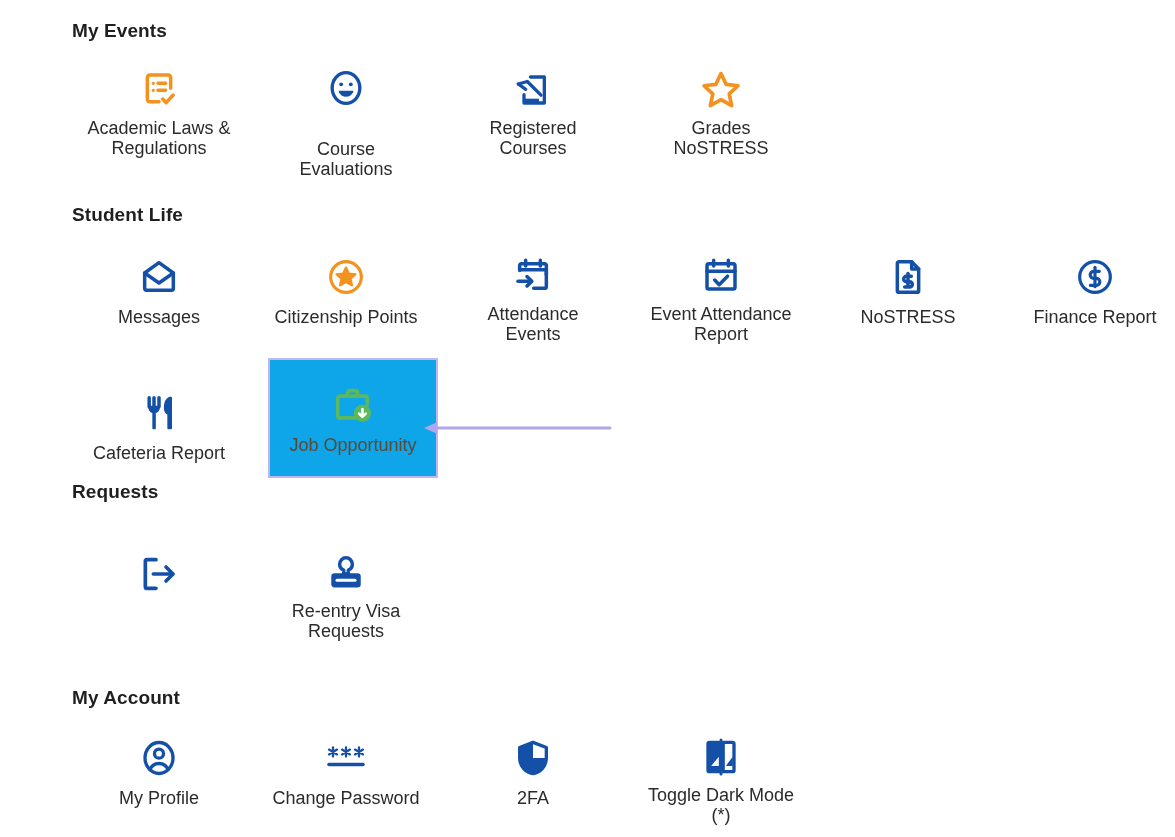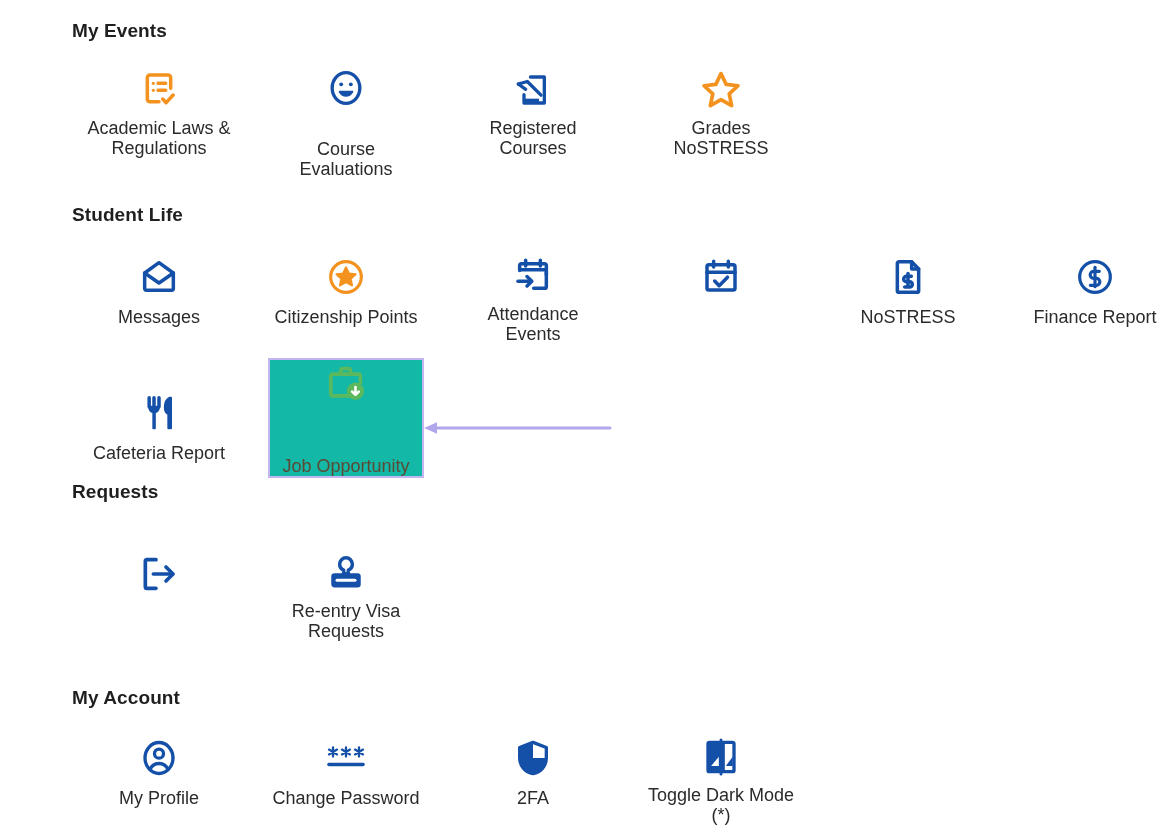--- a/index.html
+++ b/index.html
@@ -55,25 +55,25 @@
   .tile .tile-label {
     font-size: 18px;
     line-height: 20px;
     color: #2b2b2b;
     max-width: 150px;
     word-wrap: break-word;
   }
 
   
   .tile.highlight {
-    background: #14b8a6;
+    background: #0ea5e9;
     border: 2px solid #c3b5f2;
-    width: 156px;
+    width: 170px;
     height: 120px;
-    justify-content: space-between;
+    justify-content: center;
     padding-top: 0;
   }
   .tile.highlight .tile-label { color: #5a4a35; }
 
   
   .annot-arrow {
     position: absolute;
     pointer-events: none;
   }
 </style>
@@ -161,20 +161,21 @@
       </div>
       <div class="tile" style="left: 643px; top: 252px;">
         <div class="icon-wrap">
           <svg width="40" height="40" viewBox="0 0 24 24" fill="none" stroke="#1550a8" stroke-width="2.1" stroke-linecap="round" stroke-linejoin="round">
         <rect x="3.6" y="4.7" width="16.8" height="15.1" rx="1.1"></rect>
         <path d="M3.6 9.1h16.8"></path>
         <path d="M7.6 2.5v3.5M16.4 2.5v3.5"></path>
         <path d="M8.2 14.4l2.7 2.8 5-5.1"></path>
       </svg>
         </div>
+        <div class="tile-label">Event Attendance Report</div>
       </div>
       <div class="tile" style="left: 830px; top: 252px;">
         <div class="icon-wrap">
           <svg width="40" height="40" viewBox="0 0 24 24" fill="none" stroke="#1550a8" stroke-width="2.1" stroke-linecap="round" stroke-linejoin="round">
         <path d="M14.2 2.8H6.6a1 1 0 0 0-1 1v16.4a1 1 0 0 0 1 1h10.8a1 1 0 0 0 1-1V7.2z"></path>
         <path d="M14.2 2.8v4.4h4.2"></path>
         <path d="M12 9.9v7.6"></path>
         <path d="M14 11.6h-3a1.6 1.6 0 0 0 0 3.2h2a1.6 1.6 0 0 1 0 3.2h-3"></path>
       </svg>
         </div>

